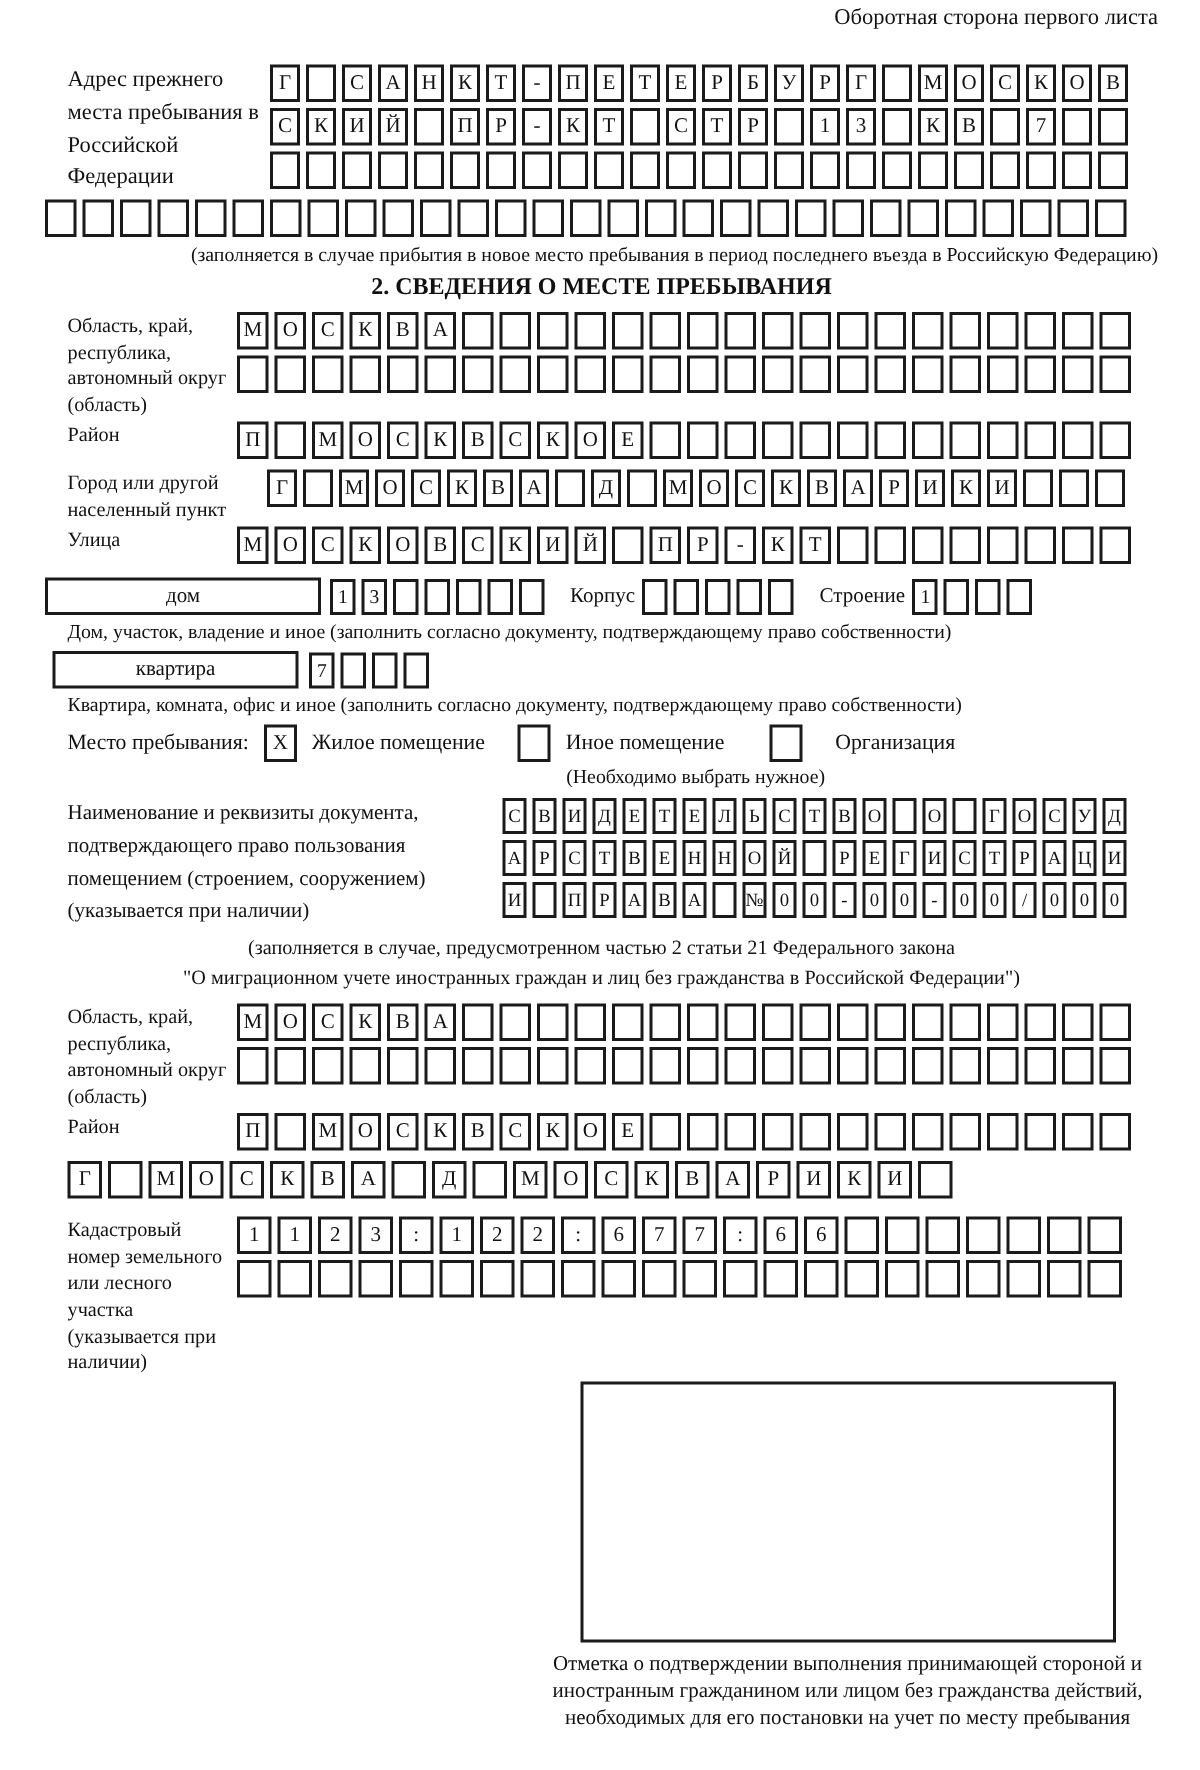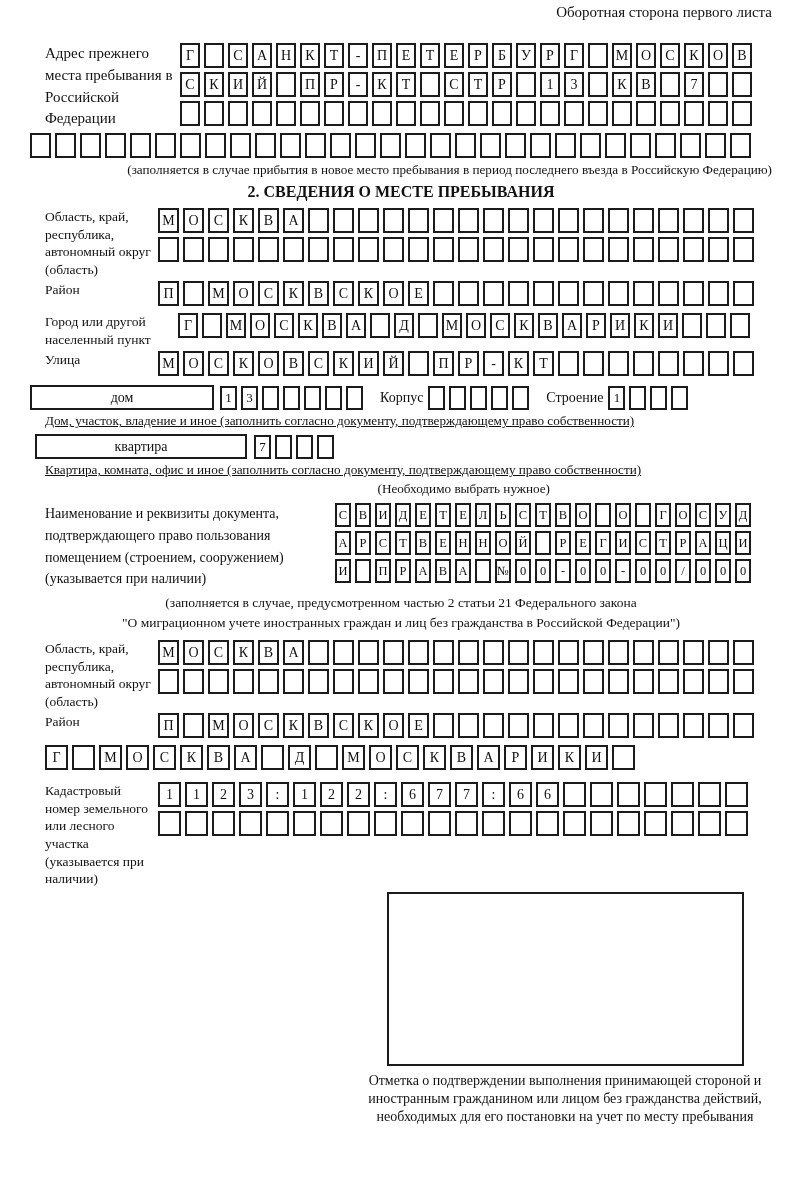--- a/index.html
+++ b/index.html
@@ -18,28 +18,28 @@
   .g-doc .cell{width:16px;height:24px;margin-right:4px;font-size:12.5px;}
   .g-f22 .cell{width:23px;height:25px;margin-right:4px;}
   .g-sm .cell{width:17px;height:24px;margin-right:4px;font-size:13px;}
   
   .fblock{display:flex;margin-left:15px;margin-bottom:3px;}
   .flabel{font-size:13.5px;line-height:1.3;flex:none;}
   .w113{width:113px;} .w135{width:135px;} .w290{width:290px;} .w133{width:133px;}
   .rows{flex:none;}
   .fullrow{margin-left:0;margin-top:2px;}
   .note{font-size:13.2px;text-align:right;margin-top:2px;margin-bottom:2px;}
-  .note-left{font-size:13.2px;text-align:left;margin-left:15px;margin-top:1px;margin-bottom:3px;text-decoration:underline;}
+  .note-left{font-size:13.2px;text-align:left;margin-left:15px;margin-top:1px;margin-bottom:3px;}
   .h-sec{font-weight:bold;font-size:16px;text-align:center;margin-top:5px;margin-bottom:7px;}
   
   .boxrow{display:flex;align-items:center;margin-top:5px;margin-bottom:3px;}
   .wbox{box-sizing:border-box;border:2px solid #1b1b1b;height:25px;display:flex;
         align-items:center;justify-content:center;font-size:14px;flex:none;}
   .wbox.dom{width:184px;margin-right:6px;}
-  .wbox.kv{width:212px;margin-left:5px;margin-right:7px;}
+  .wbox.kv{width:164px;margin-left:5px;margin-right:7px;}
   .inl{font-size:14px;margin:0 5px 0 13px;flex:none;}
   
   .mesto{display:flex;align-items:center;margin-left:15px;margin-top:5px;margin-bottom:2px;font-size:14.5px;}
   .cbox{box-sizing:border-box;width:22px;height:25px;border:2px solid #1b1b1b;display:flex;
         align-items:center;justify-content:center;font-size:14px;flex:none;}
   .mesto .lbl{margin:0 8px 0 10px;}
   .fact-h{font-weight:bold;font-size:15.5px;text-align:center;margin-top:14px;margin-bottom:8px;}
   .fact-note{font-size:13.5px;text-align:center;line-height:1.45;}
   .stamp-wrap{margin-left:357px;margin-top:4px;}
   .stamp-box{box-sizing:border-box;width:357px;height:174px;border:2px solid #1b1b1b;background:#fff;}
@@ -358,20 +358,29 @@
       <div class="wbox kv">квартира</div>
       <div class="cr g-sm" style="margin-bottom:0;">
           <span class="cell">7</span>
           <span class="cell"></span>
           <span class="cell"></span>
           <span class="cell"></span>
         </div>
     </div>
     <div class="note-left">Квартира, комната, офис и иное (заполнить согласно документу, подтверждающему право собственности)</div>
 
+    <div class="mesto">
+      <span>Место пребывания:</span>
+      <span class="cbox" style="margin-left:10px;">X</span>
+      <span class="lbl">Жилое помещение</span>
+      <span class="cbox" style="margin-left:14px;"></span>
+      <span class="lbl">Иное помещение</span>
+      <span class="cbox" style="margin-left:22px;"></span>
+      <span class="lbl" style="margin-left:22px;">Организация</span>
+    </div>
     <div class="note" style="width:520px;">(Необходимо выбрать нужное)</div>
 
     <div class="fblock mt6">
       <div class="flabel w290" style="font-size:14px;line-height:1.55;">Наименование и реквизиты документа, подтверждающего право пользования помещением (строением, сооружением) (указывается при наличии)</div>
       <div class="rows">
         <div class="cr g-doc">
             <span class="cell">С</span>
             <span class="cell">В</span>
             <span class="cell">И</span>
             <span class="cell">Д</span>

